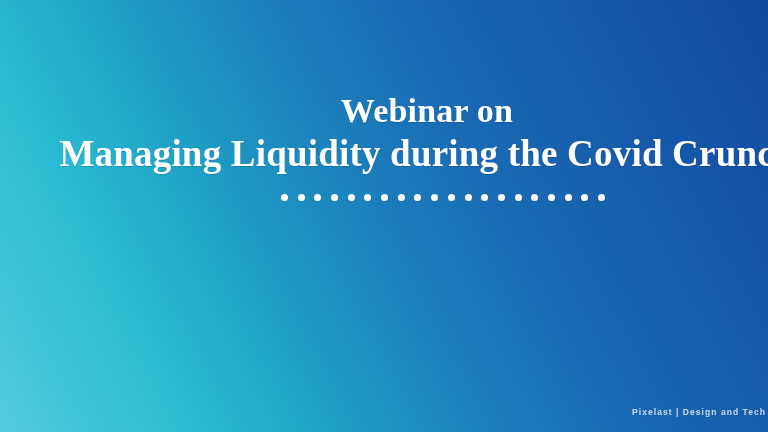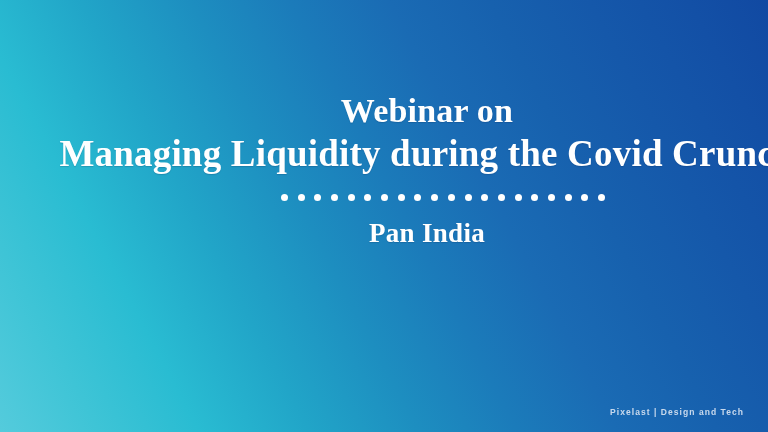--- a/index.html
+++ b/index.html
@@ -86,21 +86,21 @@
     color: #ffffff;
     margin-top: 17px;
     letter-spacing: 0.3px;
     white-space: nowrap;
     text-shadow: 0 1px 1px rgba(0, 30, 70, 0.18);
   }
 
   
   .footer-credit {
     position: absolute;
-    right: 24px;
+    right: 2px;
     bottom: 15px;
     font-family: "Liberation Sans", sans-serif;
     font-size: 8.5px;
     font-weight: bold;
     color: #d7e3f2;
     letter-spacing: 1.05px;
     white-space: nowrap;
     opacity: 0.92;
   }
 </style>
@@ -131,19 +131,18 @@
         <span class="dot" style="background: rgb(255, 255, 255);"></span>
         <span class="dot" style="background: rgb(255, 255, 255);"></span>
         <span class="dot" style="background: rgb(255, 255, 255);"></span>
         <span class="dot" style="background: rgb(255, 255, 255);"></span>
         <span class="dot" style="background: rgb(255, 255, 255);"></span>
         <span class="dot" style="background: rgb(255, 255, 255);"></span>
         <span class="dot" style="background: rgb(255, 255, 255);"></span>
         <span class="dot" style="background: rgb(255, 255, 255);"></span>
       </div>
 
-    <div class="subtitle">Pan India</div>
 
   </div>
 
   <div class="footer-credit">Pixelast | Design and Tech</div>
 
 </div>
 
 </body></html>

